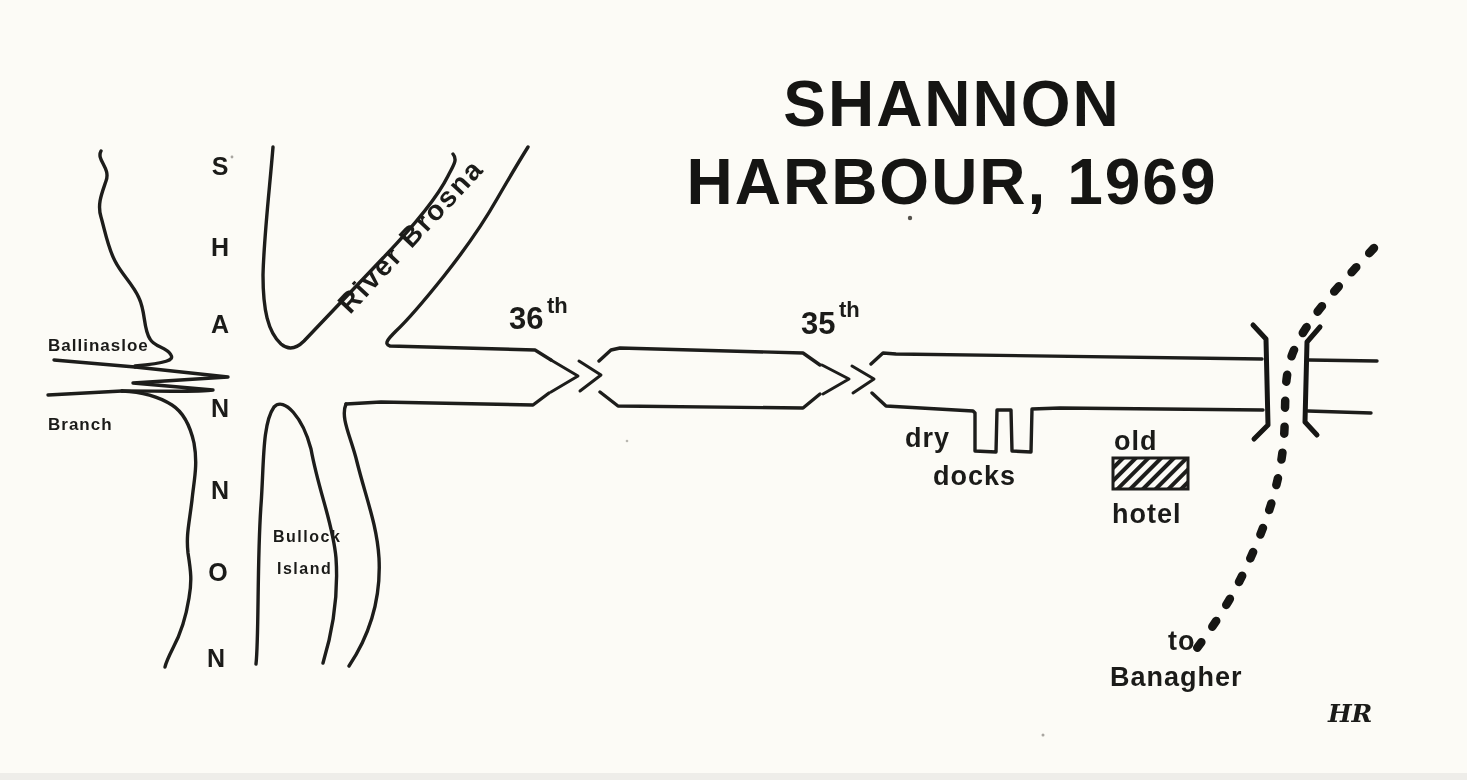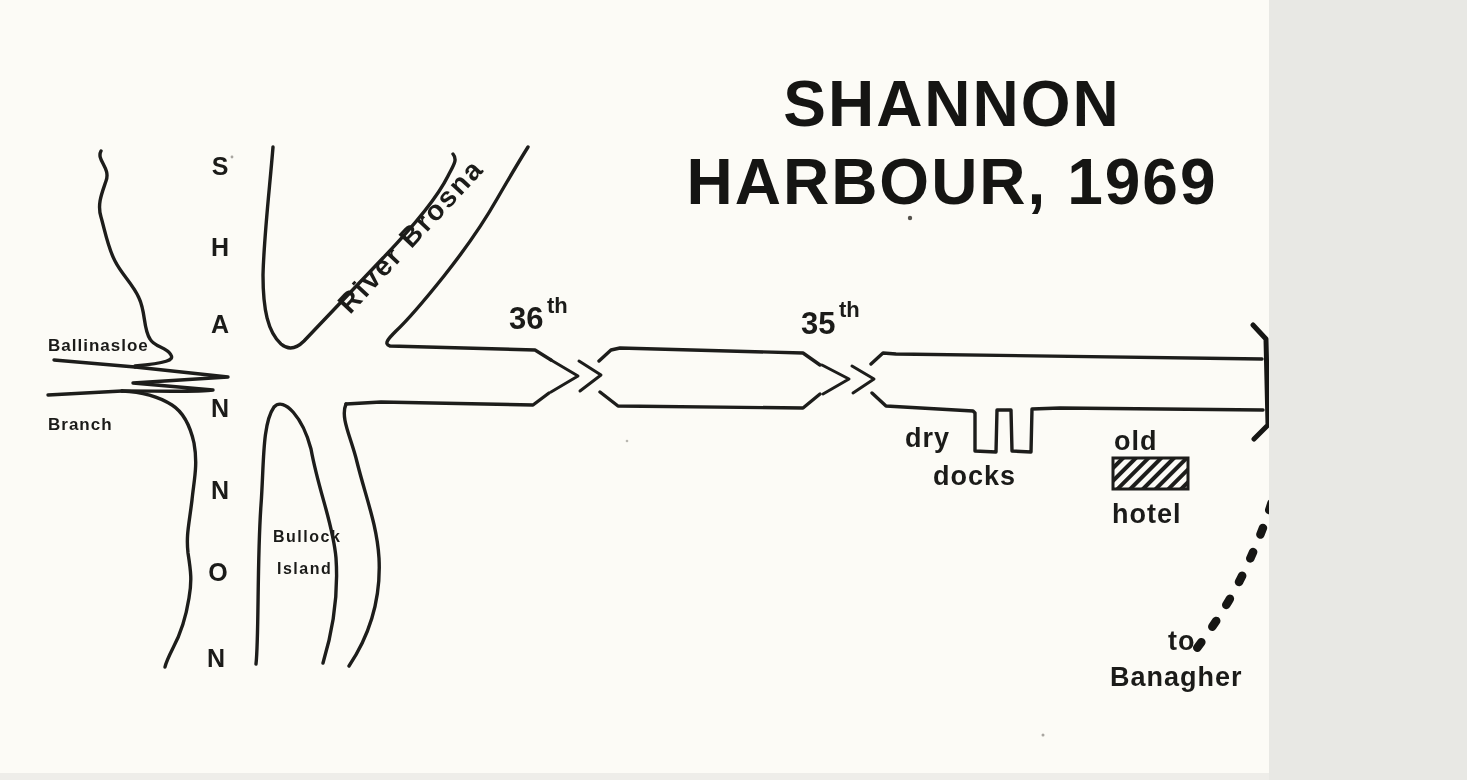--- a/index.html
+++ b/index.html
@@ -1,18 +1,18 @@
 <!DOCTYPE html>
 <html><head>
 <meta charset="utf-8">
 <style>
   html,body{margin:0;padding:0;background:#e8e8e4;}
   .stage{
     position:relative;
-    width:1269px;height:780px;
+    width:1467px;height:780px;
     background:#fcfbf6;
     overflow:hidden;
     font-family:"Liberation Sans", sans-serif;
     text-decoration:underline;
   }
   svg{display:block;}
   .ink-stroke{fill:none;stroke:#1d1d1b;stroke-width:3.4;stroke-linecap:round;stroke-linejoin:round;}
   .ink-stroke-thin{fill:none;stroke:#1d1d1b;stroke-width:3;stroke-linecap:round;stroke-linejoin:round;}
   .bridge-stroke{fill:none;stroke:#161614;stroke-width:5;stroke-linecap:round;stroke-linejoin:round;}
   .road-stroke{fill:none;stroke:#161614;stroke-width:8.5;stroke-linecap:round;stroke-dasharray:7 19;}

